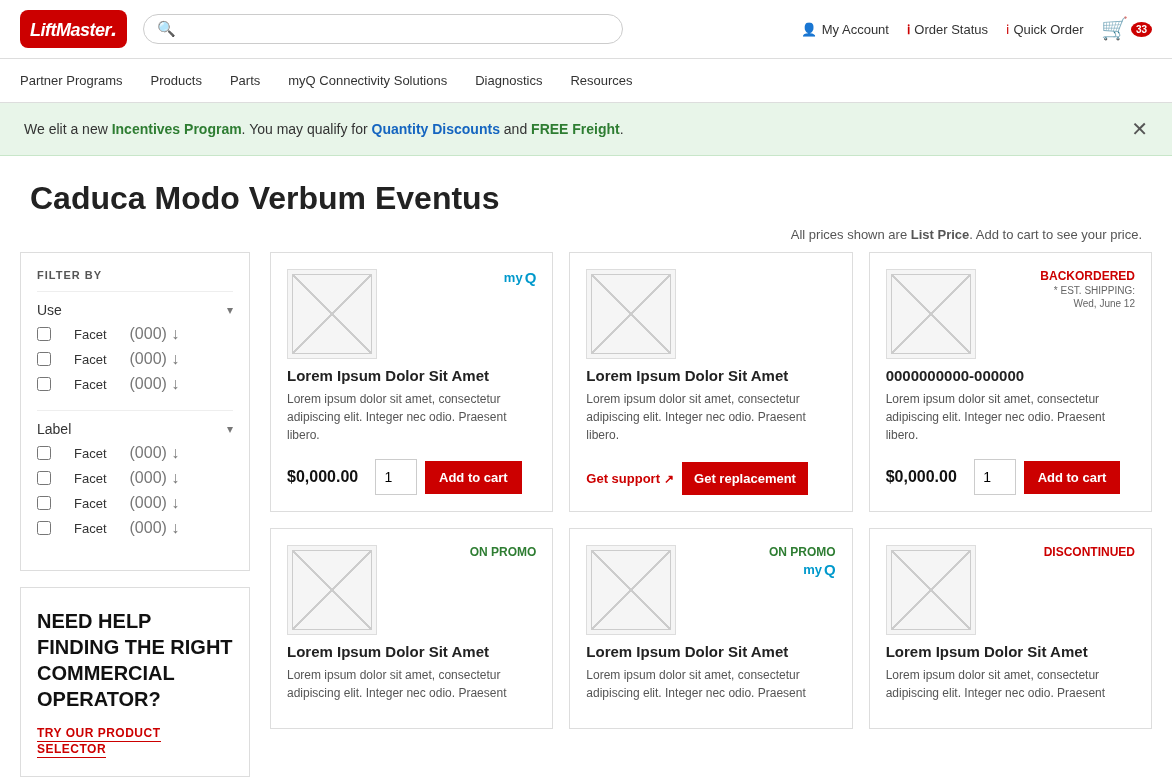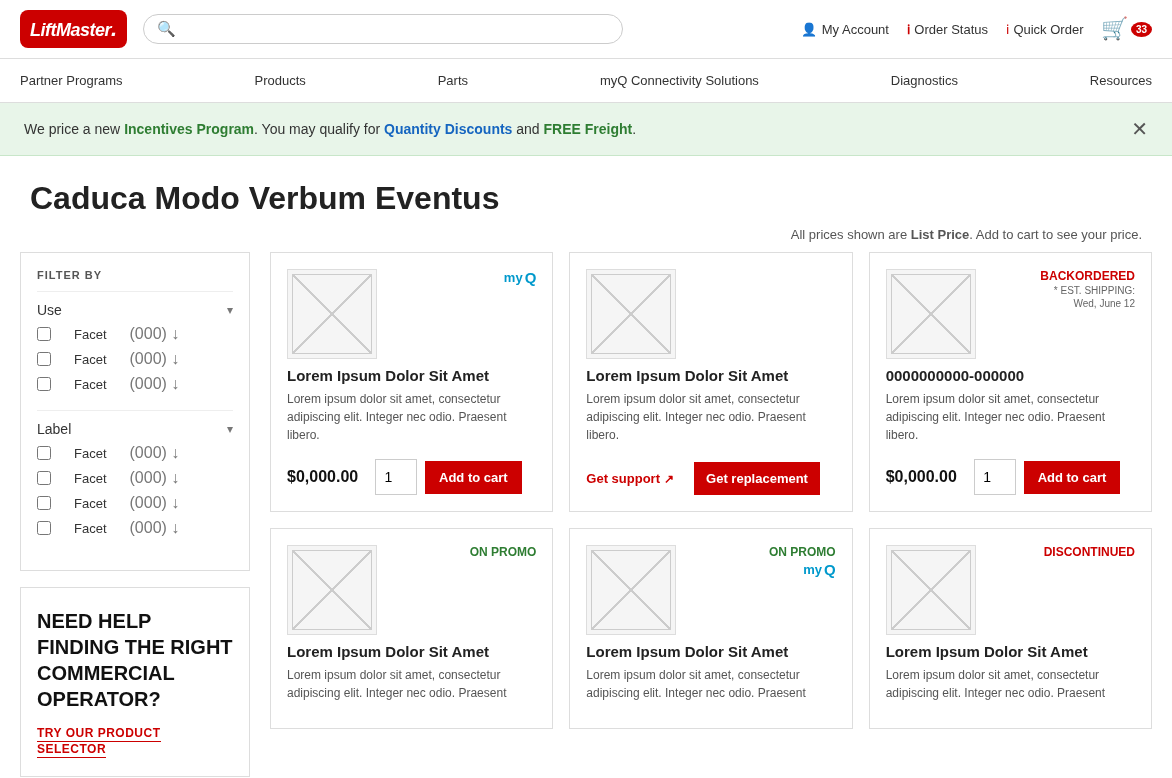--- a/index.html
+++ b/index.html
@@ -10,21 +10,21 @@
     .logo-box { background: #cc0000; padding: 6px 10px; border-radius: 8px; display: flex; align-items: center; }
     .logo-text { color: #fff; font-size: 18px; font-weight: 900; font-style: italic; letter-spacing: -0.5px; }
     .search-bar { display: flex; align-items: center; border: 1px solid #ccc; border-radius: 20px; padding: 5px 14px; gap: 8px; flex: 1; max-width: 480px; cursor: text; }
     .search-bar input { border: none; outline: none; font-size: 14px; width: 100%; }
     .header-actions { display: flex; align-items: center; gap: 18px; margin-left: auto; }
     .header-action { display: flex; align-items: center; gap: 4px; font-size: 13px; color: #333; cursor: pointer; white-space: nowrap; }
     .cart-btn { position: relative; display: flex; align-items: center; cursor: pointer; }
     .cart-badge { background: #cc0000; color: #fff; border-radius: 50%; font-size: 10px; font-weight: bold; padding: 2px 5px; margin-left: 2px; }
 
     
-    .nav { border-bottom: 1px solid #ddd; padding: 0 20px; display: flex; gap: 28px; justify-content: space-between; }
+    .nav { border-bottom: 1px solid #ddd; padding: 0 20px; display: flex; gap: 28px; }
     .nav-item { padding: 14px 0; font-size: 13px; color: #333; cursor: pointer; white-space: nowrap; }
 
     
     .banner { background: #e8f5e9; padding: 14px 24px; display: flex; align-items: center; justify-content: space-between; border-bottom: 1px solid #c8e6c9; }
     .banner-text { font-size: 14px; color: #333; }
     .banner-link { color: #2e7d32; font-weight: bold; cursor: pointer; text-decoration: none; }
     .banner-link2 { color: #1565c0; font-weight: bold; cursor: pointer; }
     .banner-close { font-size: 20px; color: #555; cursor: pointer; background: none; border: none; }
 
     
@@ -71,21 +71,21 @@
     .card-header-area { display: flex; justify-content: space-between; align-items: flex-start; width: 100%; }
     .card-badges-top { display: flex; flex-direction: column; align-items: flex-end; gap: 2px; }
 
     .card-title { font-size: 15px; font-weight: bold; color: #222; margin: 8px 0 6px; }
     .card-desc { font-size: 12px; color: #555; line-height: 1.5; margin-bottom: 10px; flex: 1; }
     .card-footer { display: flex; align-items: center; gap: 8px; margin-top: auto; }
     .card-price { font-size: 16px; font-weight: bold; color: #111; min-width: 80px; }
     .qty-input { width: 42px; height: 36px; border: 1px solid #ccc; text-align: center; font-size: 14px; }
     .add-to-cart-btn { background: #cc0000; color: #fff; border: none; padding: 9px 14px; font-size: 13px; font-weight: bold; cursor: pointer; white-space: nowrap; }
 
-    .support-area { display: flex; align-items: center; gap: 20px; margin-top: 8px; }
+    .support-area { display: flex; align-items: center; gap: 8px; margin-top: 8px; }
     .get-support-link { color: #cc0000; font-size: 13px; font-weight: bold; text-decoration: none; cursor: pointer; display: flex; align-items: center; gap: 4px; }
     .get-replacement-btn { background: #cc0000; color: #fff; border: none; padding: 9px 12px; font-size: 13px; font-weight: bold; cursor: pointer; }
   </style>
 </head>
 <body>
 
 <header class="header">
   <div class="logo-box">
     <span class="logo-text">LiftMaster<span style="font-size:22px;">.</span></span>
   </div>
@@ -116,21 +116,21 @@
   <span class="nav-item">Partner Programs</span>
   <span class="nav-item">Products</span>
   <span class="nav-item">Parts</span>
   <span class="nav-item">myQ Connectivity Solutions</span>
   <span class="nav-item">Diagnostics</span>
   <span class="nav-item">Resources</span>
 </nav>
 
 <div class="banner">
   <div class="banner-text">
-    <span>We price a new </span><a class="banner-link">Incentives Program</a><span>. You may qualify for </span><span class="banner-link2">Quantity Discounts</span><span> and </span><span class="banner-link">FREE Freight</span><span>.</span>
+    <span>We elit a new </span><a class="banner-link">Incentives Program</a><span>. You may qualify for </span><span class="banner-link2">Quantity Discounts</span><span> and </span><span class="banner-link">FREE Freight</span><span>.</span>
   </div>
   <button class="banner-close">✕</button>
 </div>
 
 <div class="page-title-area">
   <h1 class="page-title">Caduca Modo Verbum Eventus</h1>
 </div>
 <div class="price-note">
   <span>All prices shown are </span><strong>List Price</strong><span>. Add to cart to see your price.</span>
 </div>

